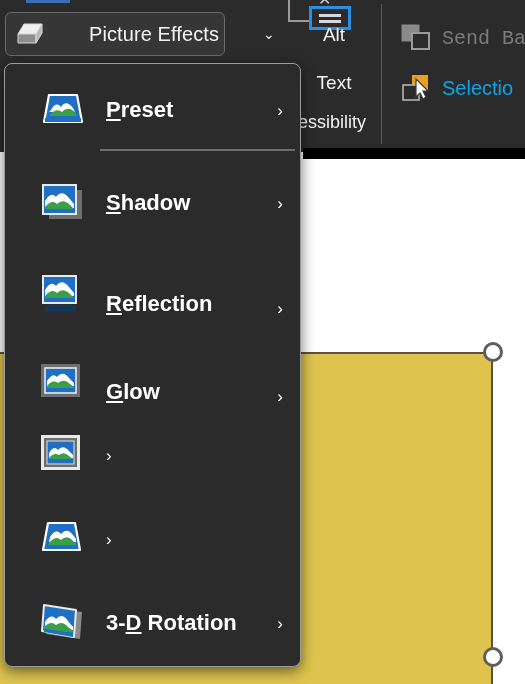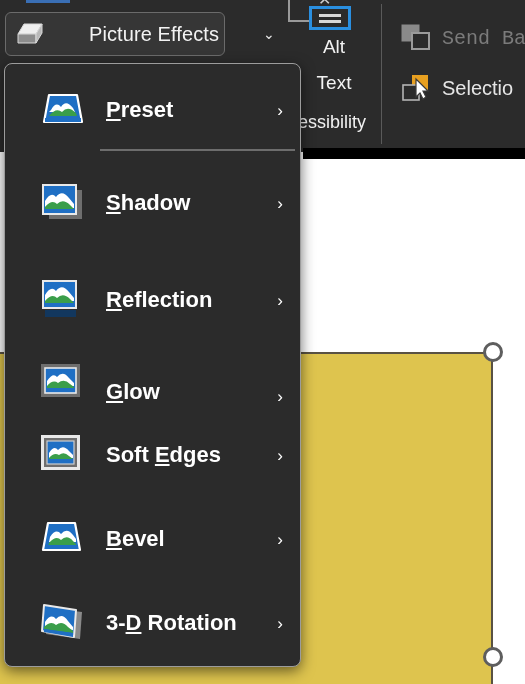--- a/index.html
+++ b/index.html
@@ -163,21 +163,21 @@
     font-size: 16px;
   }
   .alt-line {
     position: absolute;
     width: 92px;
     text-align: center;
     font-size: 19px;
     color: #f2f2f2;
     white-space: nowrap;
   }
-  #alt-line-1 { top: 36px; }
+  #alt-line-1 { top: 24px; }
   #alt-line-2 { top: 72px; }
   #alt-line-3 { top: 112px; font-size: 18px; left: -2px; }
 
   
   #send-back-button {
     position: absolute;
     left: 400px; top: 18px;
     height: 40px;
     display: flex;
     align-items: center;
@@ -185,21 +185,21 @@
     font-size: 20px;
     white-space: nowrap;
     font-family: Liberation Mono, monospace;
   }
   #selection-button {
     position: absolute;
     left: 400px; top: 68px;
     height: 40px;
     display: flex;
     align-items: center;
-    color: #e5e5e5;
+    color: #0ea5e9;
     font-size: 20px;
     white-space: nowrap;
   }
   .arrange-icon {
     width: 34px; height: 30px;
     flex: 0 0 auto;
     margin-right: 8px;
     position: relative;
   }
 
@@ -252,21 +252,21 @@
   }
   #menu-separator {
     position: absolute;
     left: 95px; top: 85px;
     width: 195px; height: 2px;
     background: #6d6d6d;
   }
   
   #mi-preset       { top: 12px; }
   #mi-shadow       { top: 105px; justify-content: space-between; }
-  #mi-reflection   { top: 202px; }
+  #mi-reflection   { top: 185px; align-items: flex-end; }
   #mi-glow         { top: 273px; align-items: flex-end; }
   #mi-softedges    { top: 357px; }
   #mi-bevel        { top: 441px; }
   #mi-3drotation   { top: 525px; justify-content: flex-end; }
 
   
   .photo {
     position: absolute;
     left: 0; top: 0;
     width: 100%; height: 100%;
@@ -393,34 +393,32 @@
     <span class="mi-icon">
       <svg class="photo" viewBox="0 0 46 44">
         <rect x="1" y="2" width="39" height="35" fill="#e9e9e9"></rect>
         <rect x="4" y="5" width="33" height="29" fill="#6e6e6e"></rect>
         <rect x="7" y="8" width="27" height="23" fill="#1f6fc4" stroke="#cfcfcf" stroke-width="1.2"></rect>
         <path d="M9,20 q5,-8 9,-3 q5,-6 11,1 l4,4 v3 h-24 z" fill="#ffffff"></path>
         <path d="M9,25 q5,-6 10,-3 q5,-4 10,1 l4,3 v2 h-24 z" fill="#3a9e4a"></path>
         <rect x="9" y="26" width="24" height="4" fill="#1f6fc4"></rect>
       </svg>
     </span>
-    <span class="mi-label">Soft <u>E</u>dges</span>
     <span class="mi-arrow">›</span>
   </div>
 
   <div class="menu-item" id="mi-bevel">
     <span class="mi-icon">
       <svg class="photo" viewBox="0 0 46 44">
         <polygon points="8,6 35,6 40,33 3,33" fill="#1f6fc4" stroke="#ffffff" stroke-width="2.2" stroke-linejoin="round"></polygon>
         <path d="M10,20 q6,-9 11,-3 q6,-7 12,1 l3,4 v3 h-27 z" fill="#ffffff"></path>
         <path d="M9,26 q7,-8 12,-3 q6,-6 12,1 l3,3 v2 h-28 z" fill="#3a9e4a"></path>
         <rect x="5" y="28" width="33" height="4" fill="#1f6fc4"></rect>
       </svg>
     </span>
-    <span class="mi-label"><u>B</u>evel</span>
     <span class="mi-arrow">›</span>
   </div>
 
   <div class="menu-item" id="mi-3drotation">
     <span class="mi-icon">
       <svg class="photo" viewBox="0 0 46 44">
         <polygon points="10,7 42,11 40,38 6,33" fill="#8a8a8a"></polygon>
         <polygon points="4,4 36,9 34,36 2,30" fill="#1f6fc4" stroke="#e9e9e9" stroke-width="2" stroke-linejoin="round"></polygon>
         <path d="M5,21 q6,-9 11,-3 q6,-7 12,2 l5,6 v3 l-28,-4 z" fill="#ffffff"></path>
         <path d="M4,26 q7,-7 12,-2 q6,-5 12,2 l5,4 v2 l-29,-4 z" fill="#3a9e4a"></path>

